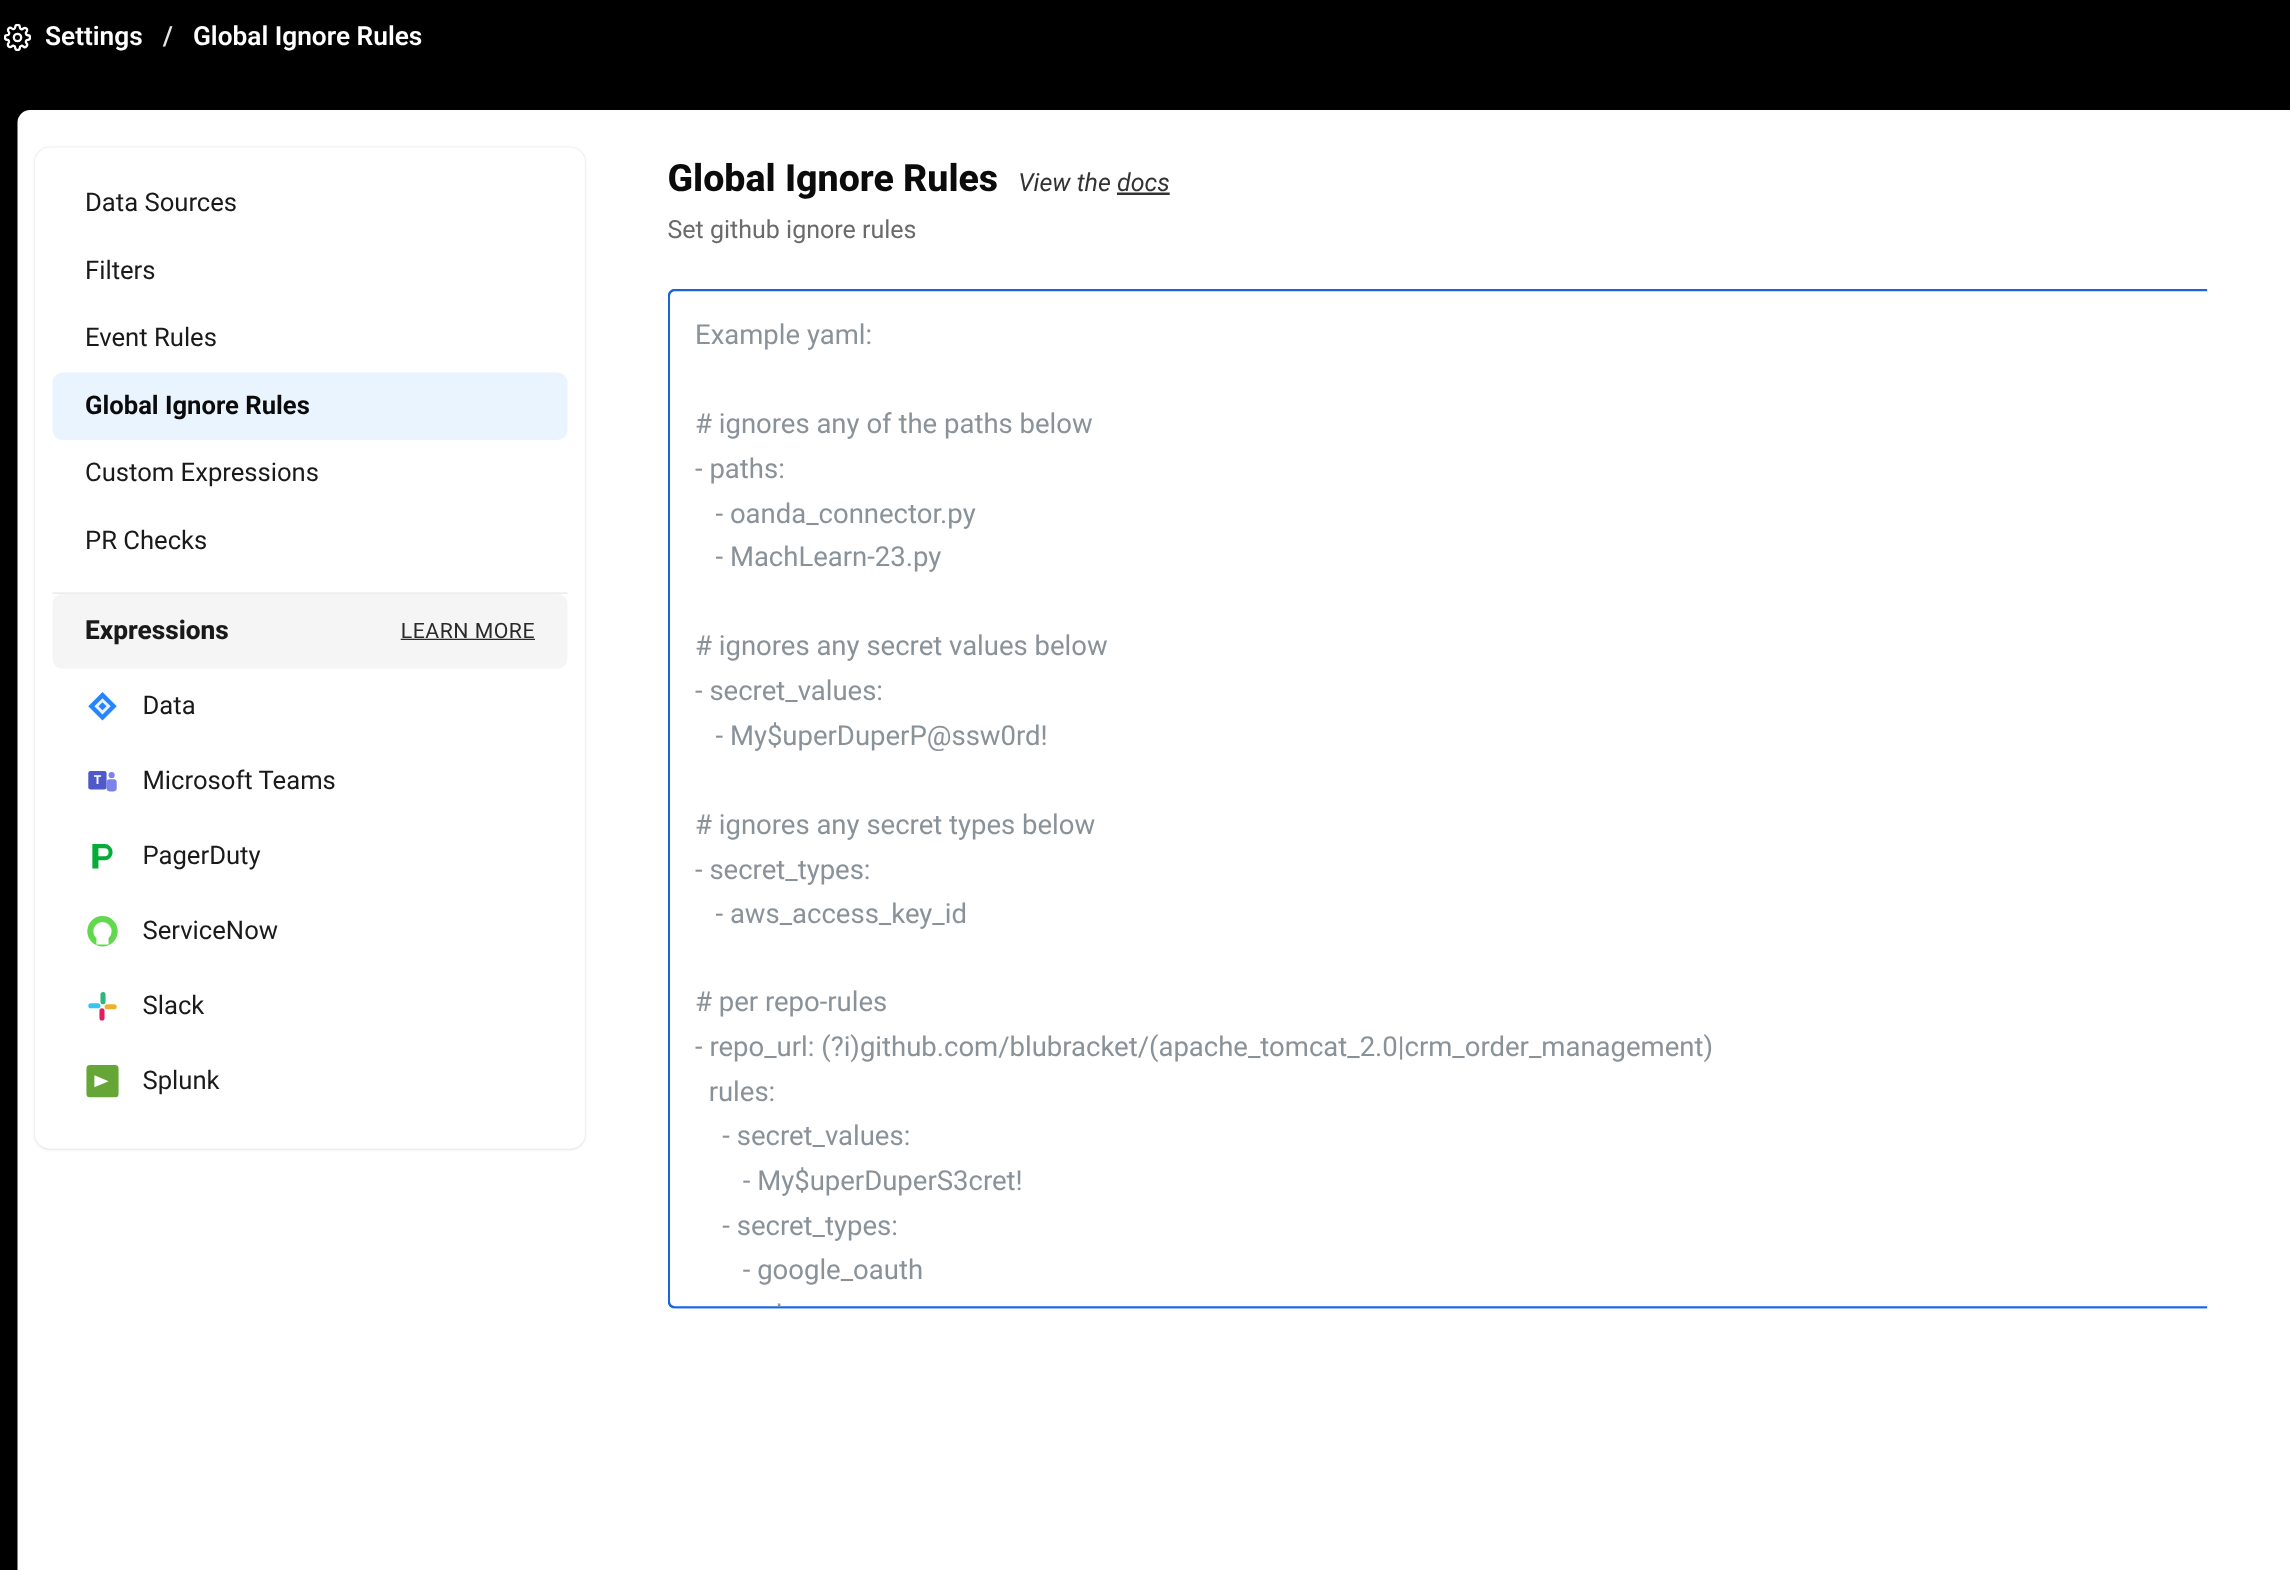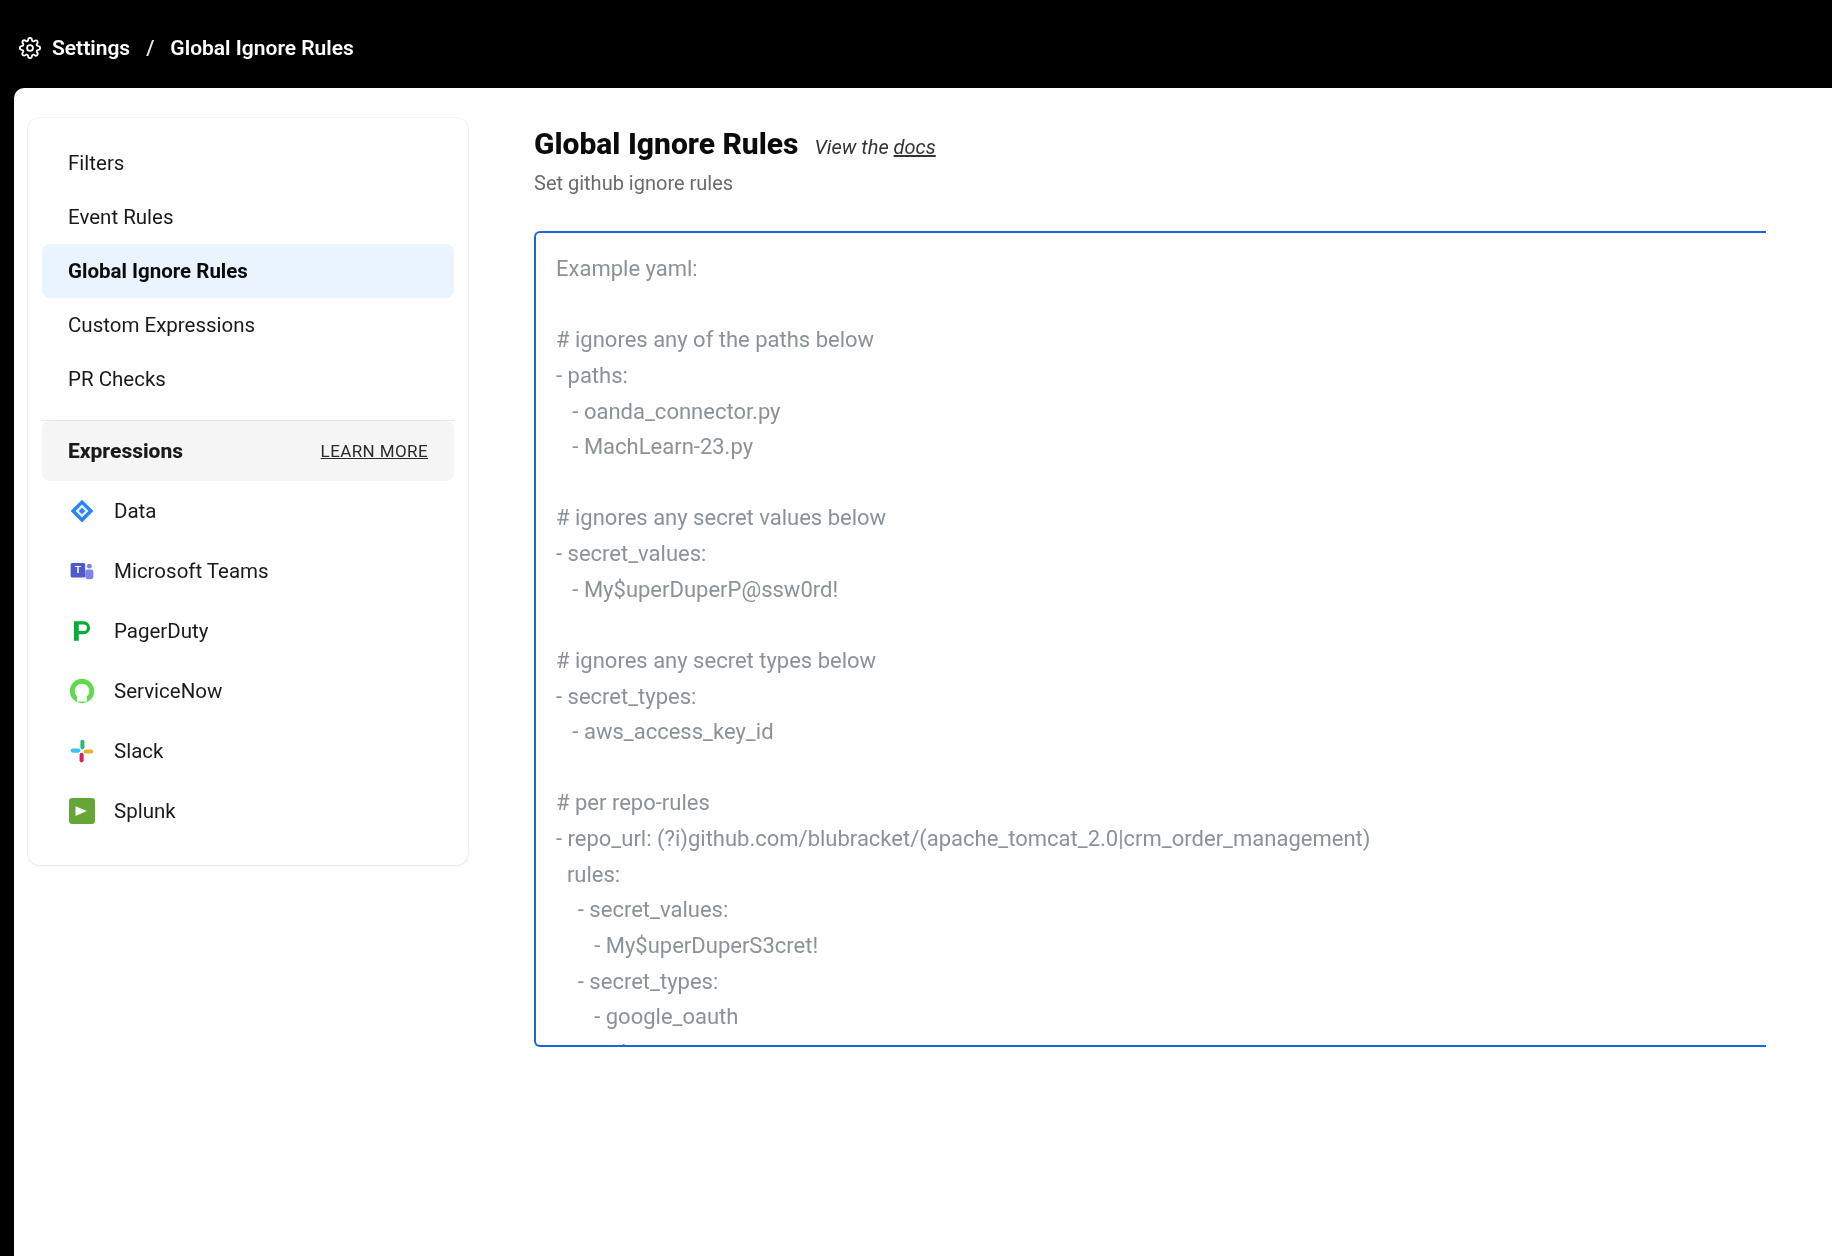--- a/index.html
+++ b/index.html
@@ -7,22 +7,22 @@
     font-family: -apple-system, BlinkMacSystemFont, "Segoe UI", Roboto, Helvetica, Arial, sans-serif;
     background: #000;
     width: 1832px;
     height: 1256px;
     overflow: hidden;
   }
   .topbar {
     background: #000;
     height: 60px;
     display: flex;
-    align-items: flex-end;
-    padding: 0 18px;
+    align-items: center;
+    padding: 0 2px;
     color: #fff;
     font-size: 21px;
     font-weight: 600;
     gap: 10px;
   }
   .topbar .gear {
     width: 24px; height: 24px;
     display: inline-flex; align-items: center; justify-content: center;
   }
   .topbar .crumb-sep { opacity: 0.9; padding: 0 6px; font-weight: 500; }
@@ -164,20 +164,21 @@
     </svg>
   </span>
   <a>Settings</a>
   <span class="crumb-sep">/</span>
   <span>Global Ignore Rules</span>
 </div>
 
 <div class="page-wrap">
   <div class="page">
     <aside class="sidebar">
+      <div class="side-item">Data Sources</div>
       <div class="side-item">Filters</div>
       <div class="side-item">Event Rules</div>
       <div class="side-item active">Global Ignore Rules</div>
       <div class="side-item">Custom Expressions</div>
       <div class="side-item">PR Checks</div>
 
       <div class="side-sep"></div>
 
       <div class="side-section-header">
         <span class="title">Expressions</span>

